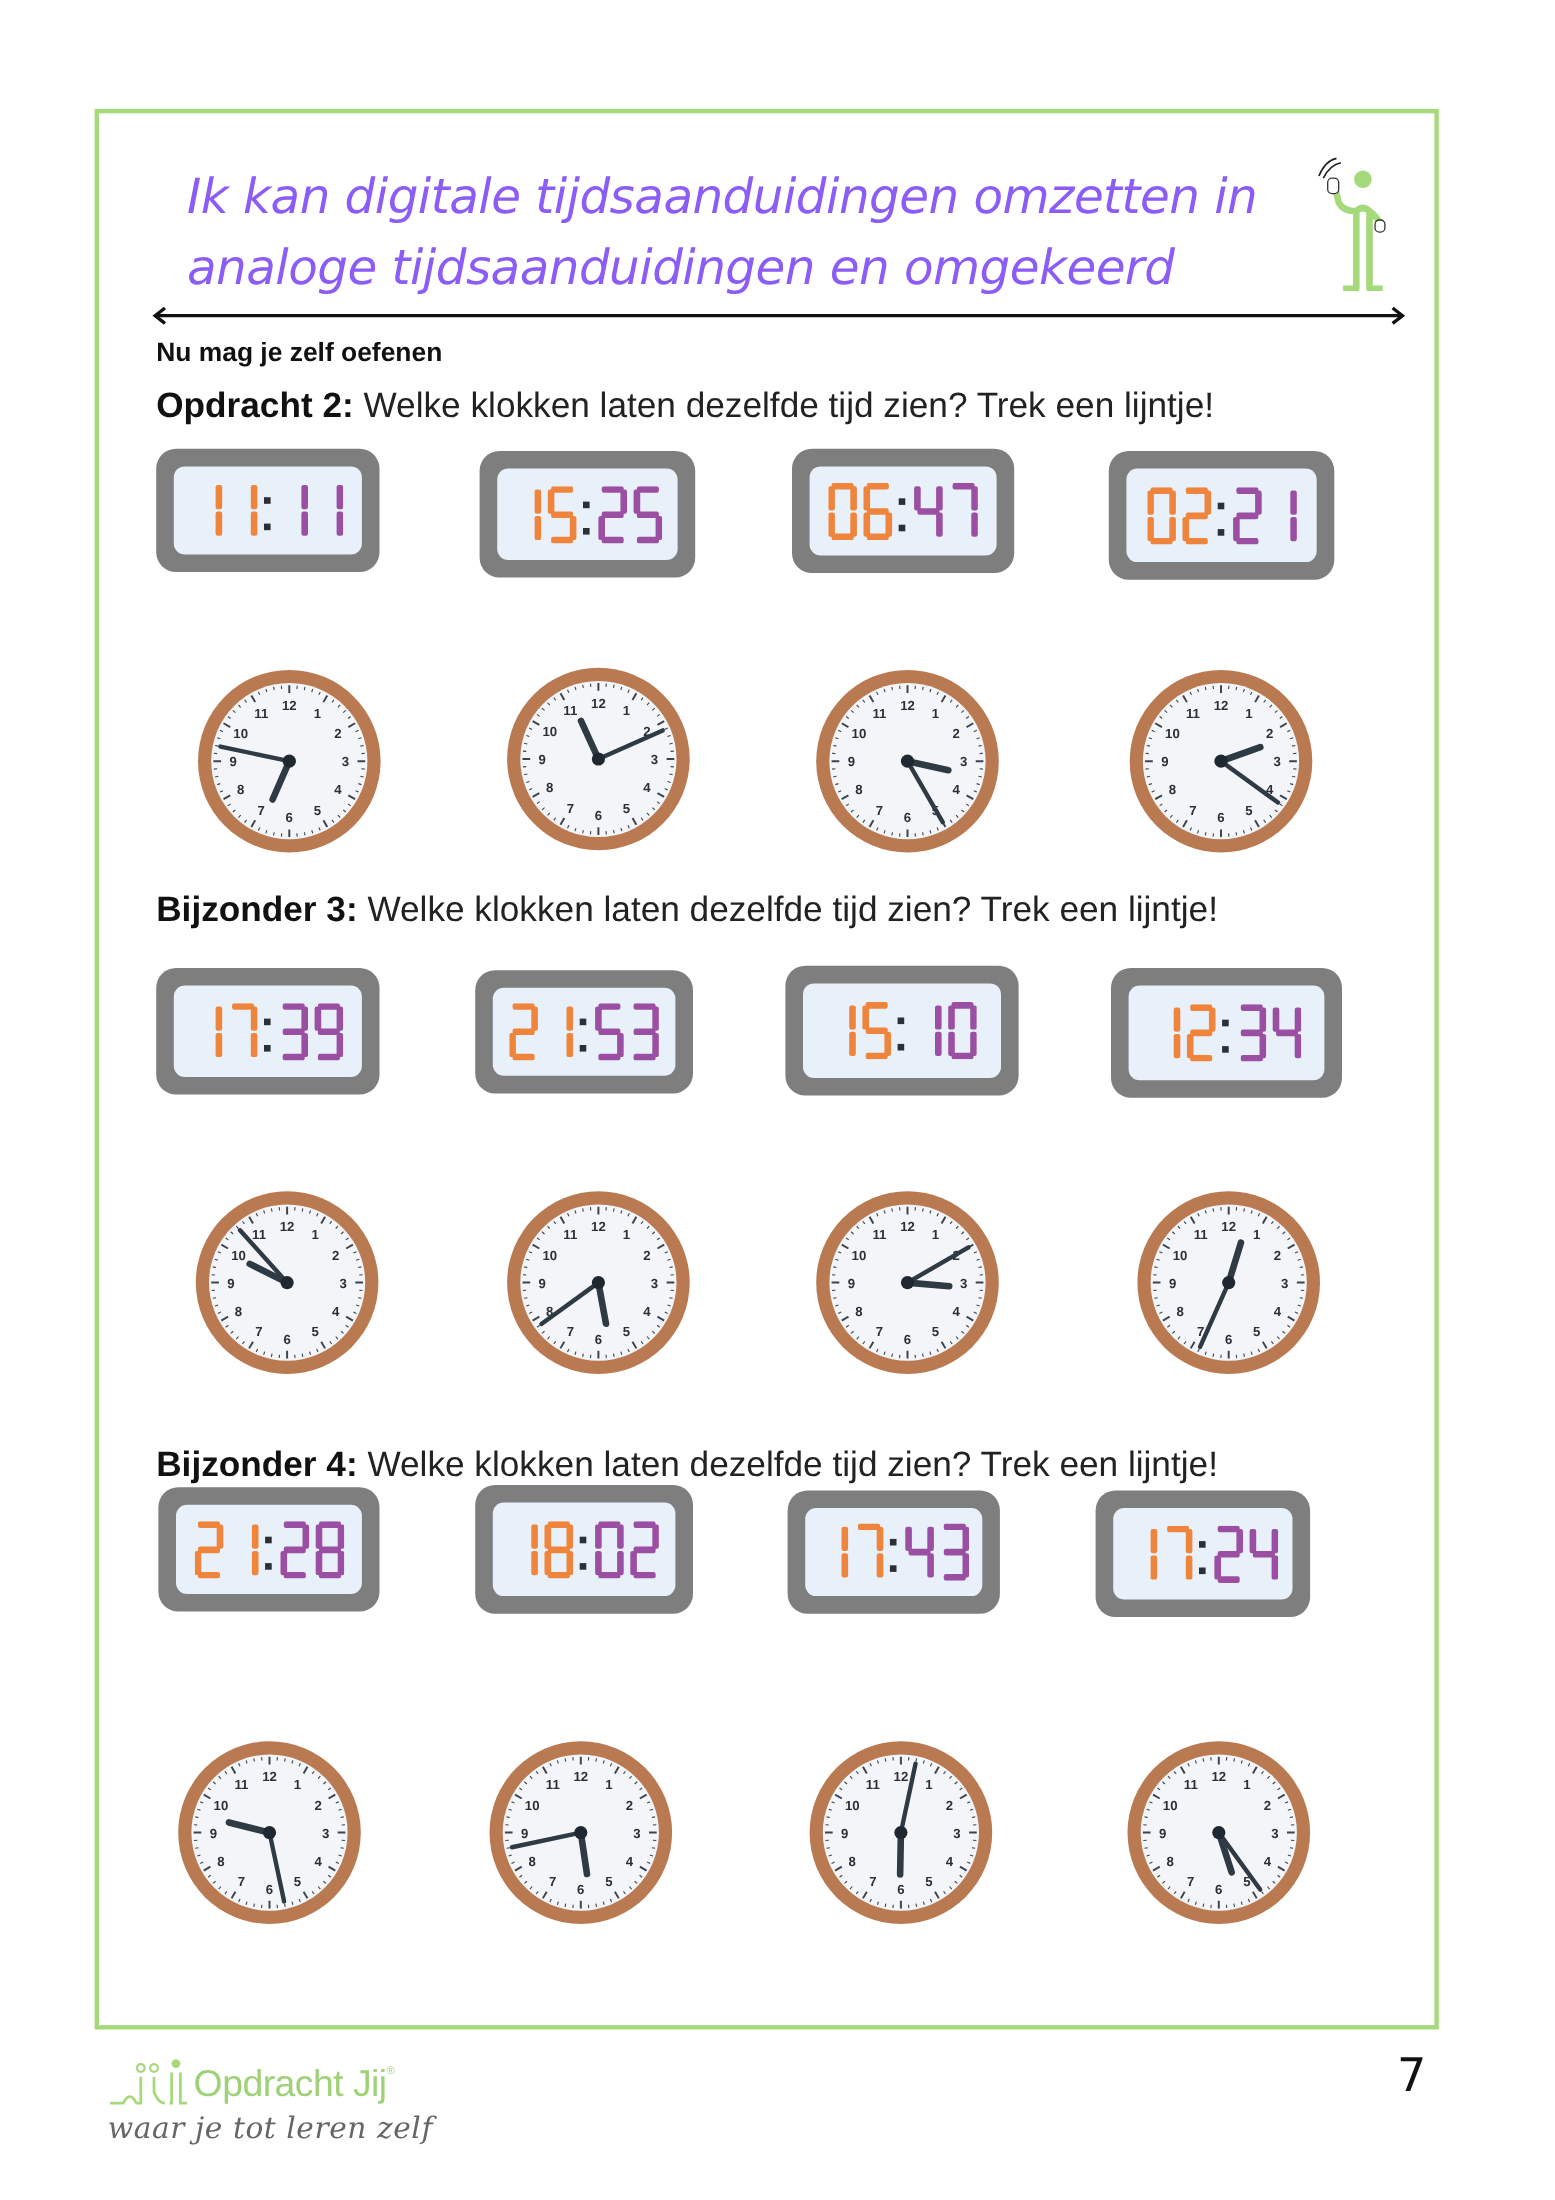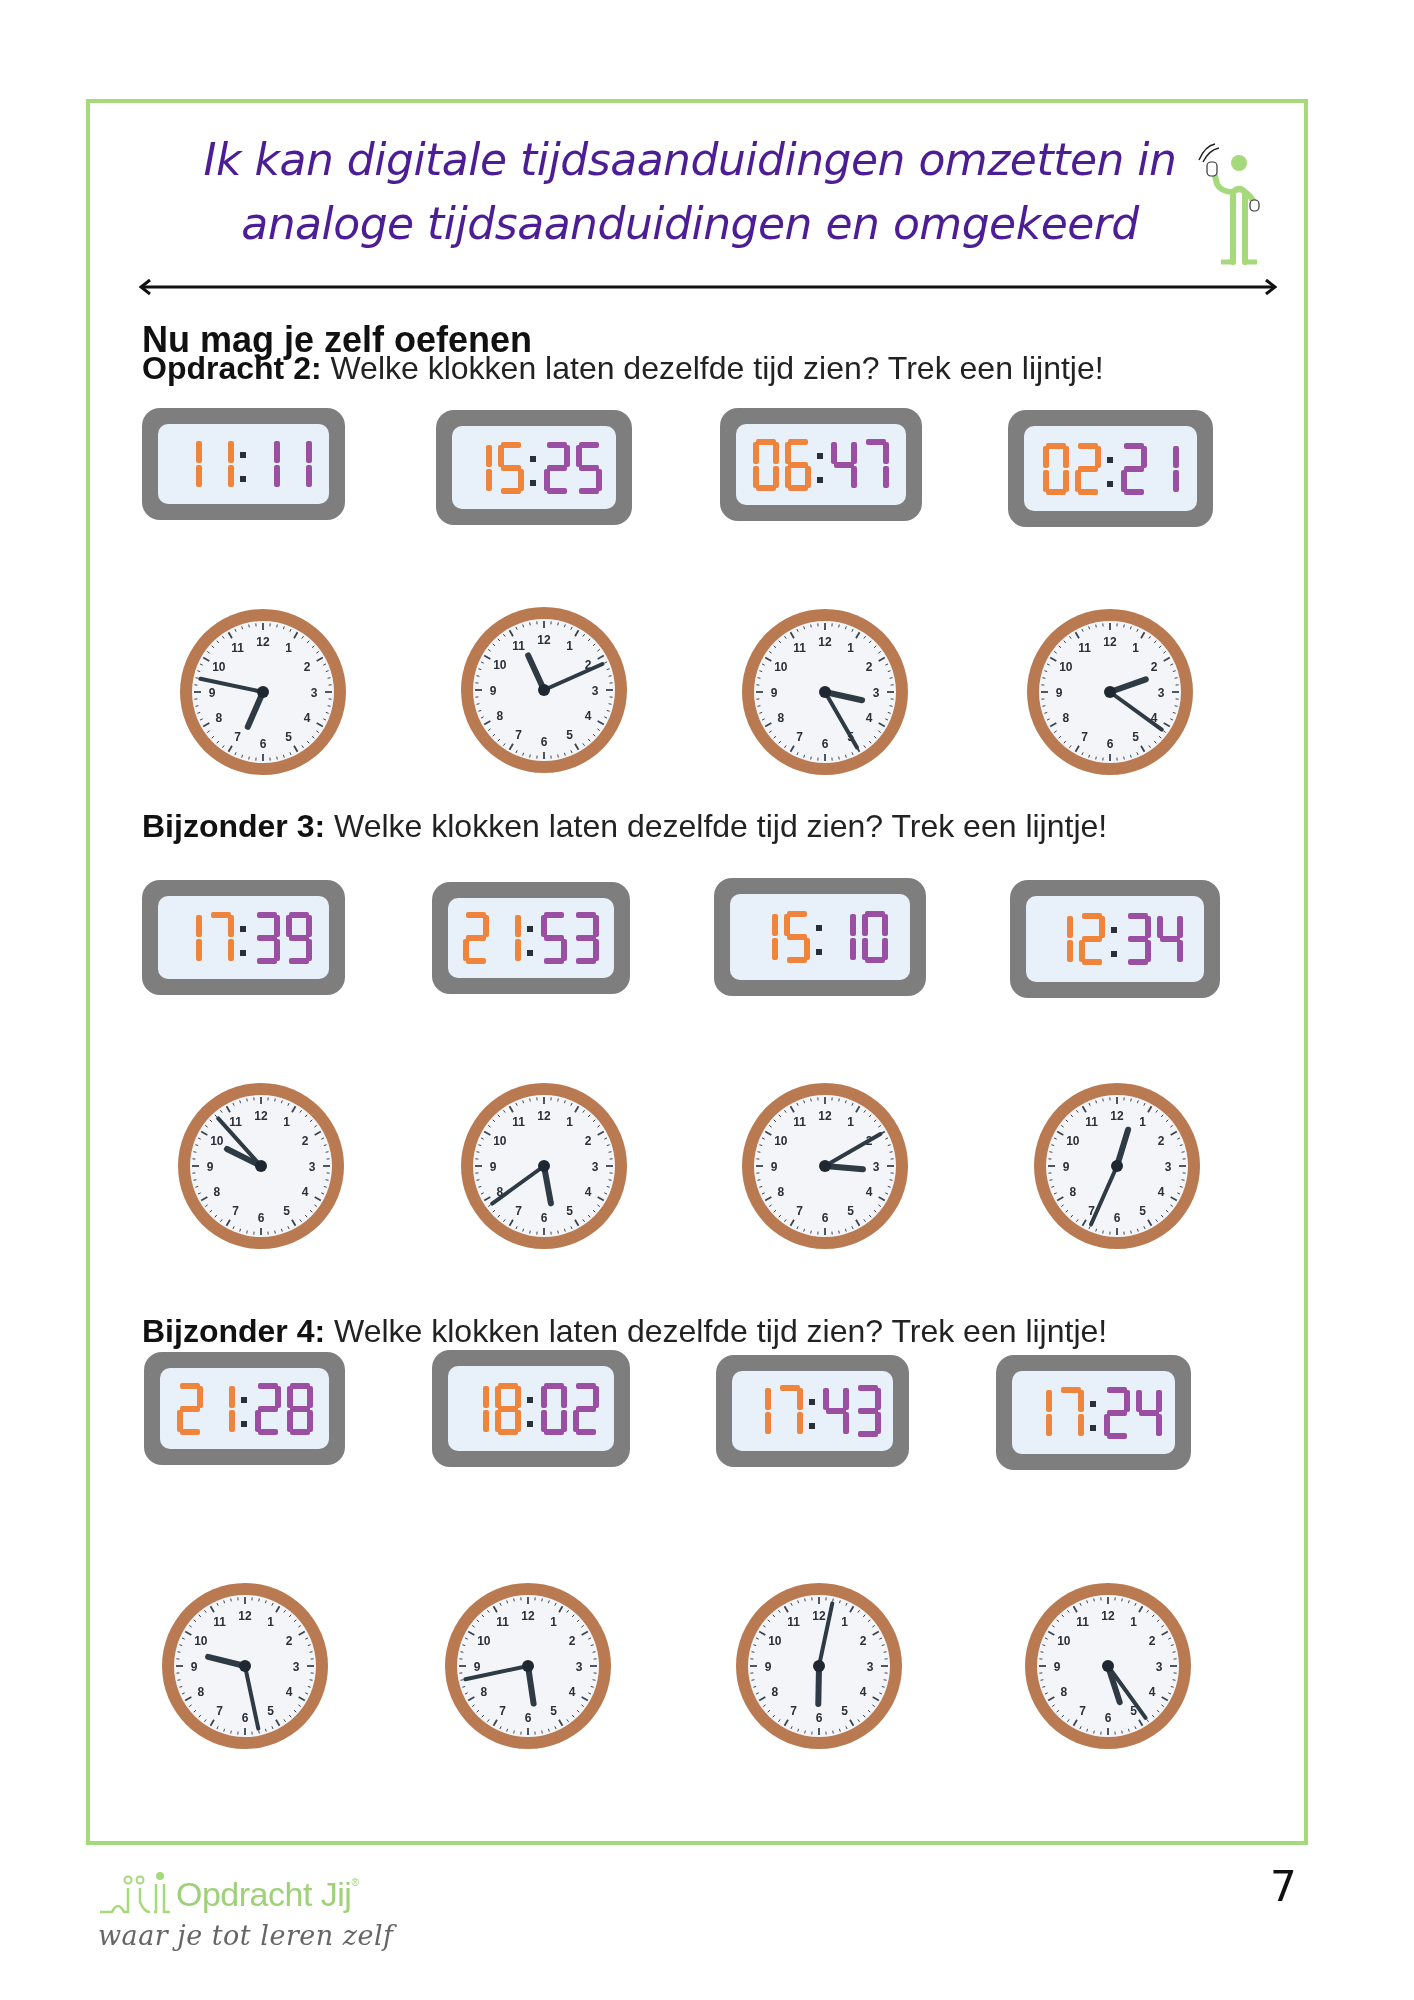--- a/index.html
+++ b/index.html
@@ -1,24 +1,24 @@
 <!DOCTYPE html>
 <html><head>
 <meta charset="utf-8">
 <style>
   html, body { margin:0; padding:0; background:#ffffff; }
   body { width:1414px; height:2000px; position:relative; overflow:hidden; font-family:"DejaVu Sans", sans-serif; color:#111; }
   .frame { position:absolute; left:86px; top:99px; width:1222px; height:1746px; border:4px solid #a5d97b; box-sizing:border-box; }
-  .title { position:absolute; left:170px; top:128px; width:1040px; text-align:center; font-family:"DejaVu Sans", sans-serif; font-style:italic; font-weight:200; font-size:44px; line-height:64px; color:#4c1d95; letter-spacing:-0.5px; }
+  .title { position:absolute; left:170px; top:148px; width:1040px; text-align:left; font-family:"DejaVu Sans", sans-serif; font-style:italic; font-weight:200; font-size:44px; line-height:64px; color:#8b5cf6; letter-spacing:-0.5px; }
   .mascot { position:absolute; left:1195px; top:140px; width:80px; height:125px; }
   .arrow { position:absolute; left:138px; top:277px; width:1140px; height:20px; }
   .heading { position:absolute; left:142px; font-family:"Liberation Sans", sans-serif; font-size:32px; color:#111; white-space:nowrap; }
   .heading b { font-weight:700; }
   .heading .rest { font-weight:400; color:#222; }
-  .subtitle { position:absolute; left:142px; top:319px; font-family:"Liberation Sans", sans-serif; font-weight:700; font-size:36px; }
+  .subtitle { position:absolute; left:142px; top:307px; font-family:"Liberation Sans", sans-serif; font-weight:700; font-size:24px; }
   .digital { position:absolute; background:#7e7e7e; border-radius:18px; box-sizing:border-box; }
   .digital .screen { position:absolute; left:16px; right:16px; top:16px; bottom:16px; background:#e8f0fa; border-radius:10px; display:flex; align-items:center; justify-content:center; }
   .digital svg { display:block; }
   .analog { position:absolute; }
   .brand { position:absolute; left:176px; top:1875px; font-family:"Liberation Sans", sans-serif; font-size:34px; color:#9fd178; letter-spacing:-0.5px; }
   .brand sup { font-size:10px; vertical-align:top; position:relative; top:2px; }
   .tagline { position:absolute; left:98px; top:1920px; font-family:"DejaVu Serif", serif; font-style:italic; font-size:27px; color:#666; letter-spacing:0.5px; }
   .page-number { position:absolute; left:1270px; top:1862px; font-family:"DejaVu Sans", sans-serif; font-size:42px; color:#111; }
 </style>
 </head>

